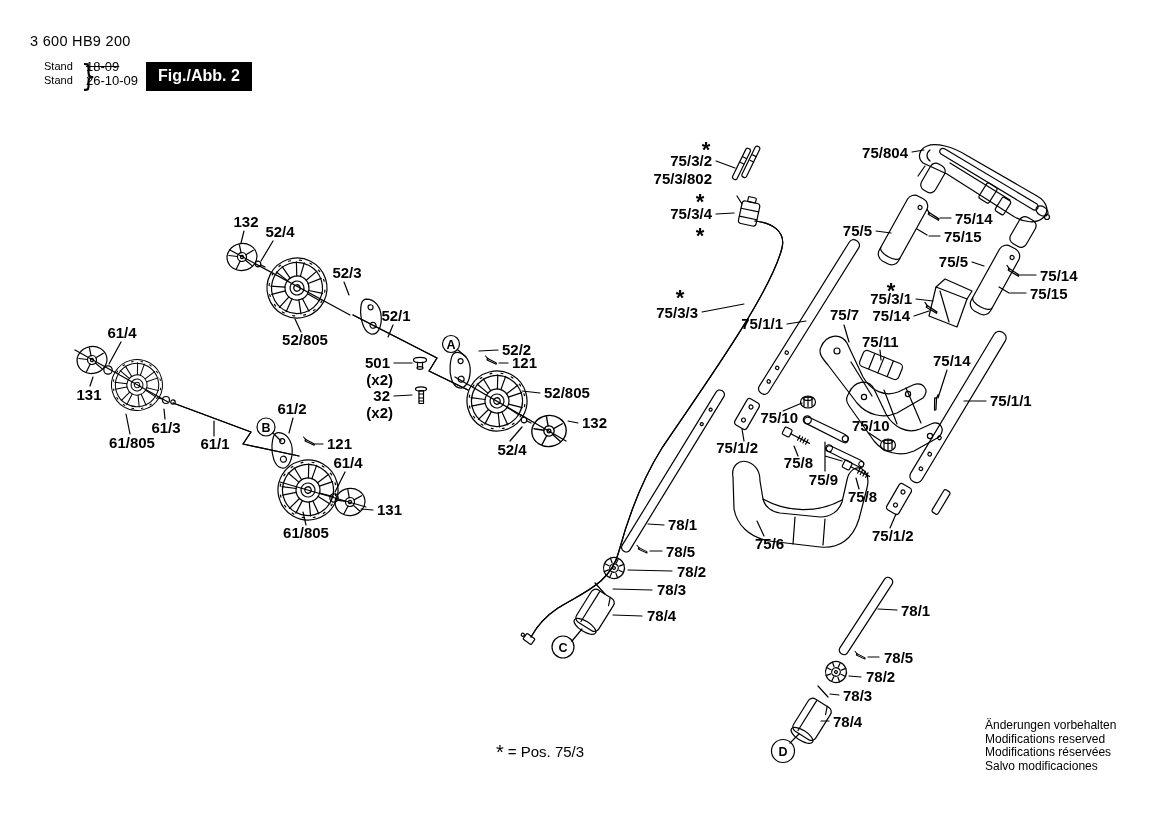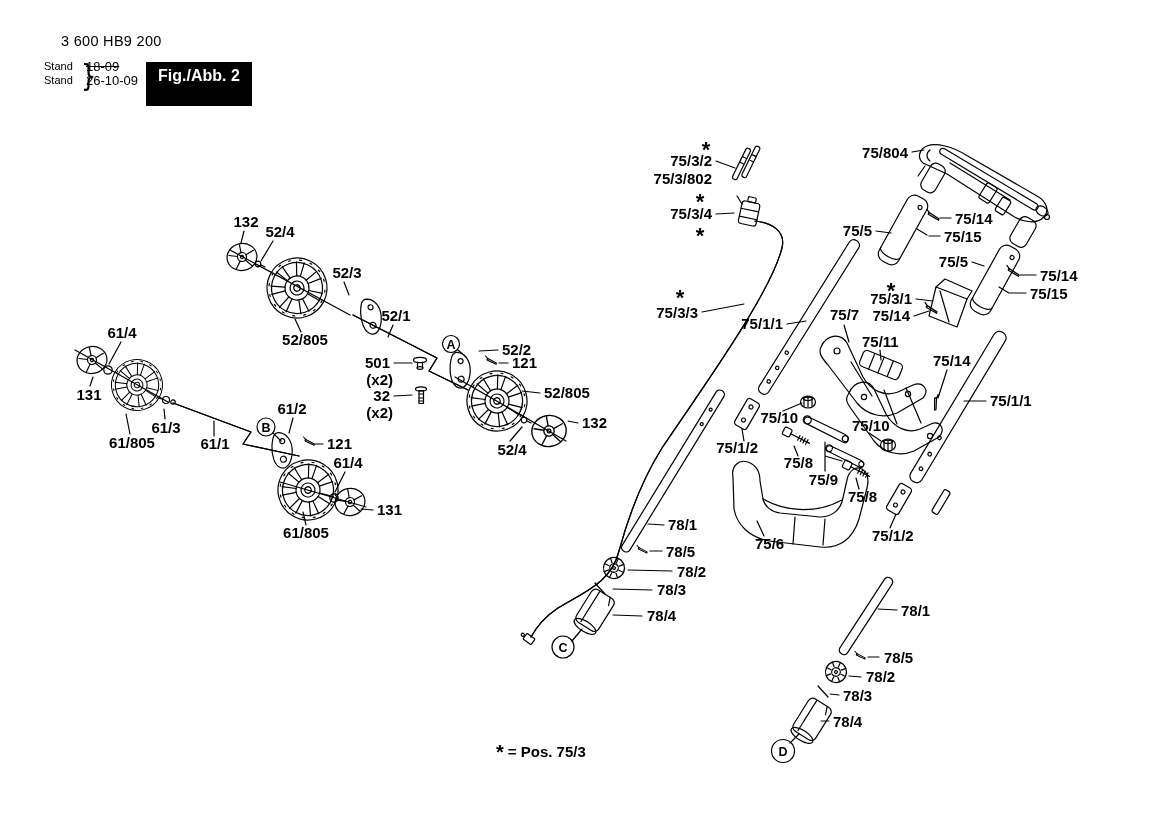--- a/index.html
+++ b/index.html
@@ -18,30 +18,30 @@
   .w26{stroke-width:2.6;}
   .w36{stroke-width:3.8;}
   .wc{stroke:#fff;stroke-width:1.5;}
   .wc2{stroke:#fff;stroke-width:1.7;}
   .knurl{stroke:#aaa;stroke-width:1.1;}
   #diagram text{stroke:none;fill:#000;}
   .lbl{font:bold 15px "Liberation Sans",sans-serif;}
   .star{font:bold 22px "Liberation Sans",sans-serif;}
   .colbl{font:bold 12.5px "Liberation Sans",sans-serif;}
   
-  .pn{position:absolute;left:30px;top:33px;font-size:14.5px;letter-spacing:.3px;margin-left:31px;}
+  .pn{position:absolute;left:30px;top:33px;font-size:14.5px;letter-spacing:.3px;}
   .si{position:absolute;left:44px;top:60px;font-size:11px;line-height:13.5px;}
   .brace{position:absolute;left:79px;top:58px;font-family:"DejaVu Sans",sans-serif;
          font-size:30px;font-weight:400;transform:scaleX(.8);}
   .dates{position:absolute;left:86px;top:60px;font-size:13px;line-height:13.5px;}
   .strike{text-decoration:line-through;}
   .figbox{position:absolute;left:146px;top:62px;background:#000;color:#fff;
-          font-weight:bold;font-size:16px;padding:5px 12px 21px 12px;}
+          font-weight:bold;font-size:16px;padding:5px 12px 6px 12px;}
   
-  .fnote{position:absolute;left:496px;top:741px;font-weight:bold;font-size:15px;}
+  .fnote{position:absolute;left:496px;top:741px;font-weight:normal;font-size:15px;}
   .fnote .fn-star{font-size:20px;vertical-align:-2px;margin-right:4px;}
   .notice{position:absolute;left:985px;top:719px;font-size:12px;line-height:13.5px;}
 </style>
 </head>
 <body>
 
 <div id="page">
 
   <div class="pn">3 600 HB9 200</div>
   <div class="si">
@@ -386,14 +386,20 @@
           <text x="563" y="651.5" text-anchor="middle" class="colbl">C</text>
         </g>
         <g>
           <circle cx="783" cy="751" r="11.5" class="w15" fill="#fff"></circle>
           <text x="783" y="755.5" text-anchor="middle" class="colbl">D</text>
         </g>
       </g>
   </svg>
 
   <div class="fnote"><span class="fn-star">*</span><span>= Pos. 75/3</span></div>
+  <div class="notice" id="notice">
+      <div>Änderungen vorbehalten</div>
+      <div>Modifications reserved</div>
+      <div>Modifications réservées</div>
+      <div>Salvo modificaciones</div>
+    </div>
 
 </div>
 
 </body></html>

